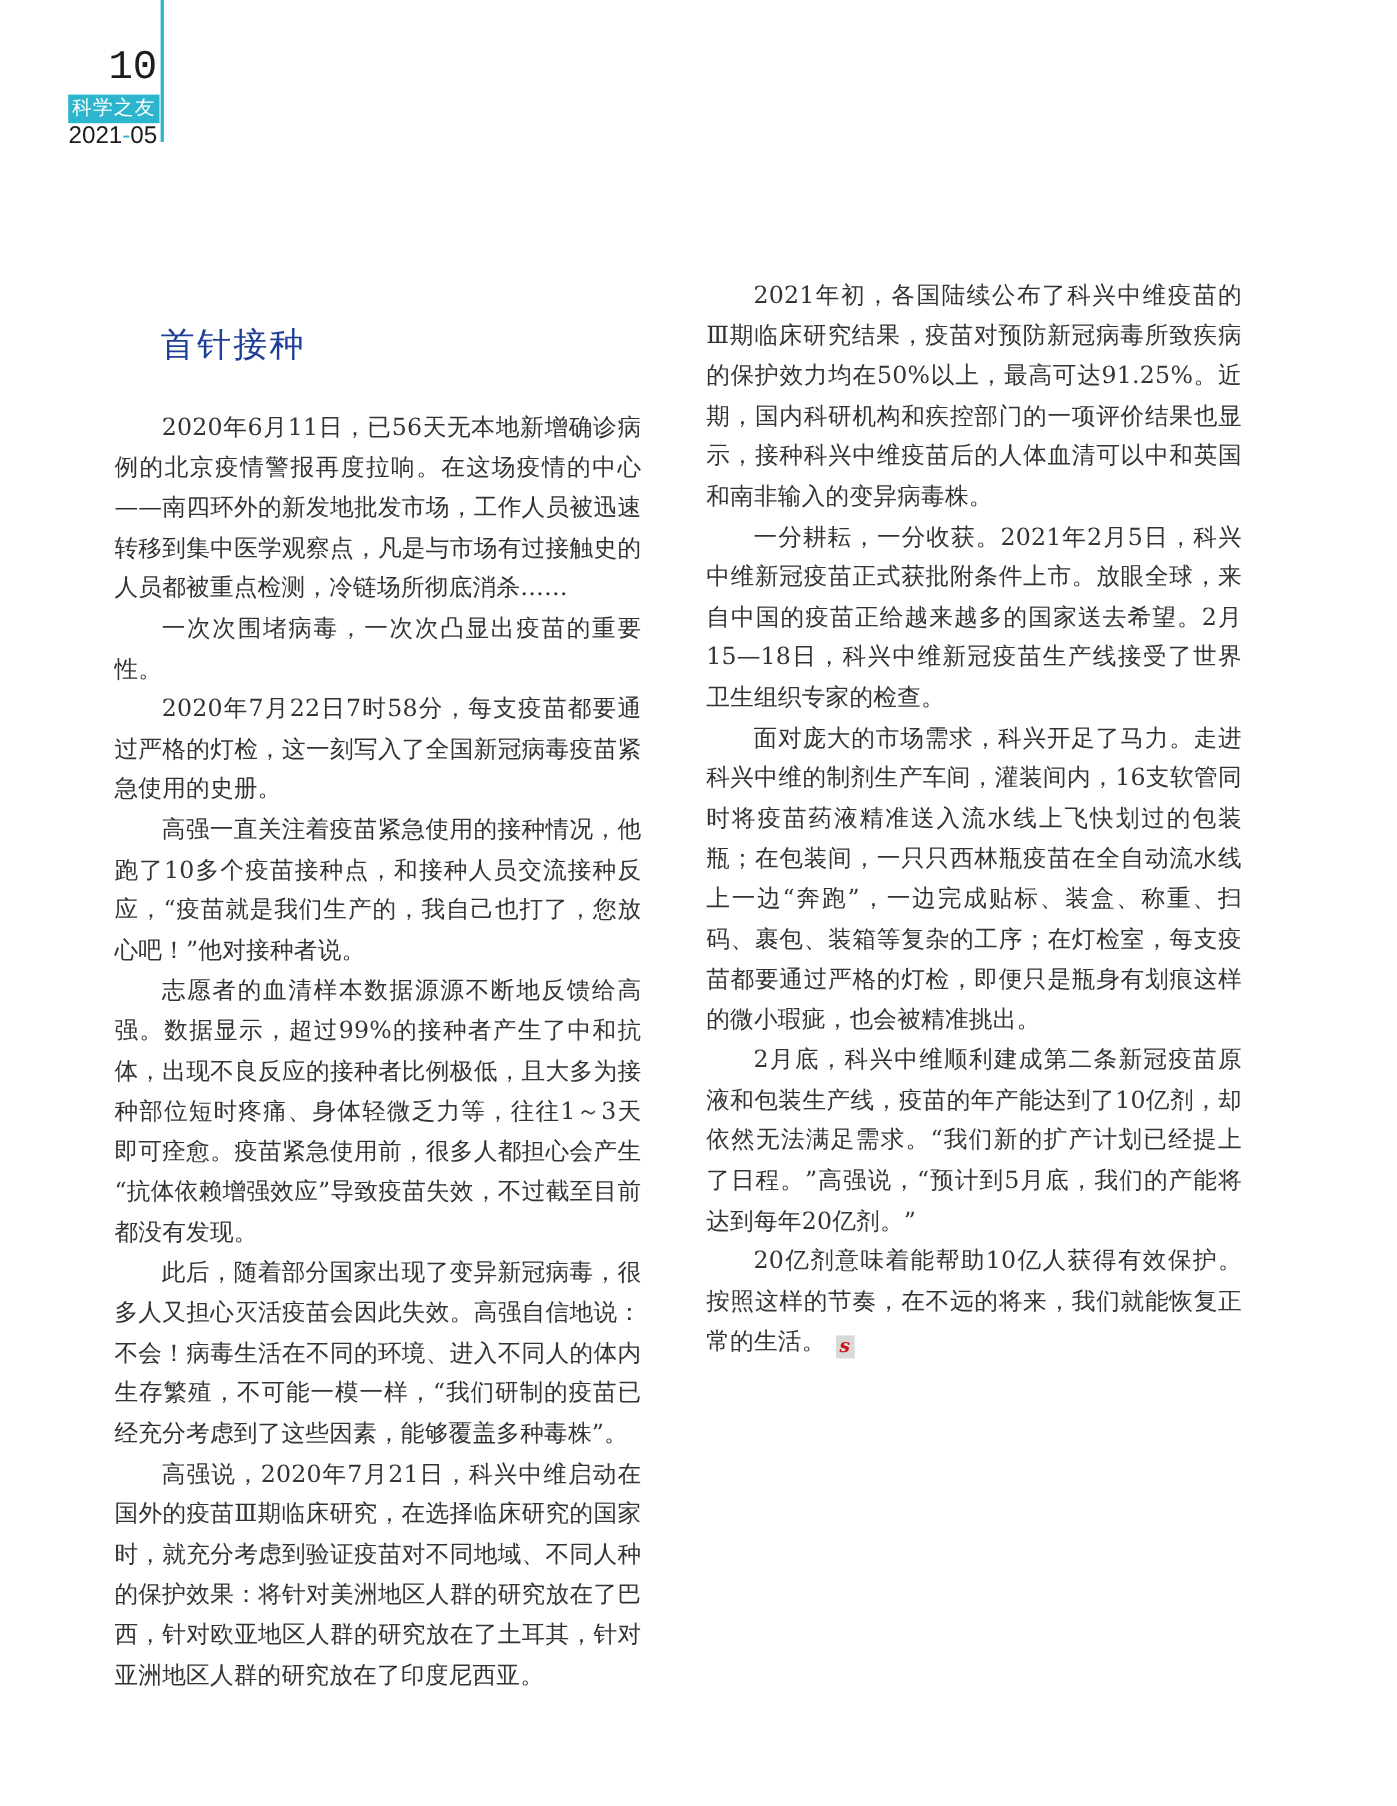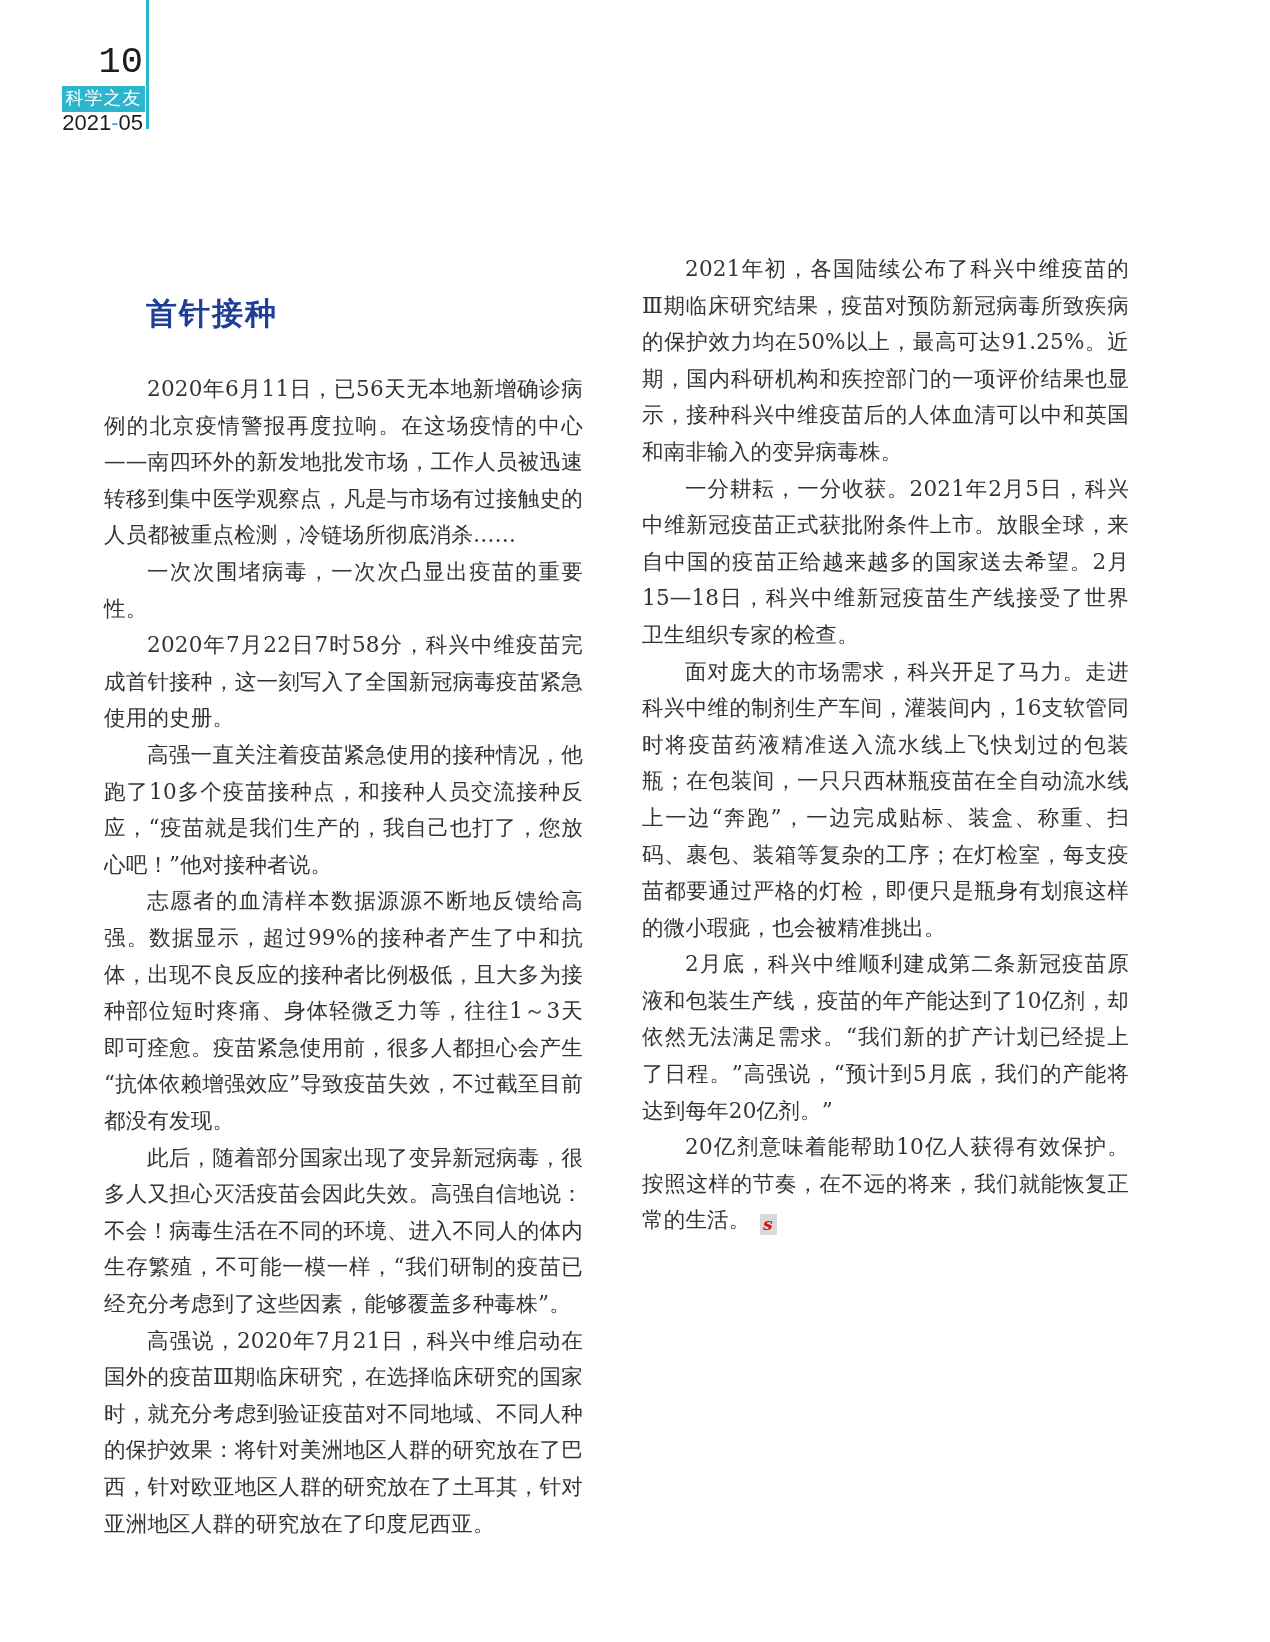--- a/index.html
+++ b/index.html
@@ -76,21 +76,21 @@
     font-size: 21.5px;
     line-height: 36.6px;
     letter-spacing: 0.2px;
     color: #333333;
   }
   .body-p.no-indent { text-indent: 0; }
   .section-heading {
     margin: 46px 0 40px 42px;
     font-family: "Liberation Sans", sans-serif;
     font-size: 31px;
-    font-weight: bold;
+    font-weight: normal;
     letter-spacing: 2px;
     line-height: 1.1;
     color: #1f3e96;
     text-align: left;
     text-indent: 0;
   }
   .end-mark {
     display: inline-block;
     width: 17px;
     height: 21px;
@@ -116,21 +116,21 @@
   <div class="page-number">10</div>
   <div class="mag-badge">
     <span>科学之友</span>
   </div>
   <div class="issue-number"><span>2021</span><span class="dash">-</span><span>05</span></div>
 
   <section class="col col-left">
     <h2 class="section-heading">首针接种</h2>
     <p class="body-p">2020年6月11日，已56天无本地新增确诊病例的北京疫情警报再度拉响。在这场疫情的中心——南四环外的新发地批发市场，工作人员被迅速转移到集中医学观察点，凡是与市场有过接触史的人员都被重点检测，冷链场所彻底消杀……</p>
     <p class="body-p">一次次围堵病毒，一次次凸显出疫苗的重要性。</p>
-    <p class="body-p">2020年7月22日7时58分，科兴中维疫苗完成首针接种，这一刻写入了全国新冠病毒疫苗紧急使用的史册。</p>
+    <p class="body-p">2020年7月22日7时58分，每支疫苗都要通过严格的灯检，这一刻写入了全国新冠病毒疫苗紧急使用的史册。</p>
     <p class="body-p">高强一直关注着疫苗紧急使用的接种情况，他跑了10多个疫苗接种点，和接种人员交流接种反应，“疫苗就是我们生产的，我自己也打了，您放心吧！”他对接种者说。</p>
     <p class="body-p">志愿者的血清样本数据源源不断地反馈给高强。数据显示，超过99%的接种者产生了中和抗体，出现不良反应的接种者比例极低，且大多为接种部位短时疼痛、身体轻微乏力等，往往1～3天即可痊愈。疫苗紧急使用前，很多人都担心会产生“抗体依赖增强效应”导致疫苗失效，不过截至目前都没有发现。</p>
     <p class="body-p">此后，随着部分国家出现了变异新冠病毒，很多人又担心灭活疫苗会因此失效。高强自信地说：不会！病毒生活在不同的环境、进入不同人的体内生存繁殖，不可能一模一样，“我们研制的疫苗已经充分考虑到了这些因素，能够覆盖多种毒株”。</p>
     <p class="body-p">高强说，2020年7月21日，科兴中维启动在国外的疫苗Ⅲ期临床研究，在选择临床研究的国家时，就充分考虑到验证疫苗对不同地域、不同人种的保护效果：将针对美洲地区人群的研究放在了巴西，针对欧亚地区人群的研究放在了土耳其，针对亚洲地区人群的研究放在了印度尼西亚。</p>
   </section>
 
   <section class="col col-right">
     <p class="body-p">2021年初，各国陆续公布了科兴中维疫苗的Ⅲ期临床研究结果，疫苗对预防新冠病毒所致疾病的保护效力均在50%以上，最高可达91.25%。近期，国内科研机构和疾控部门的一项评价结果也显示，接种科兴中维疫苗后的人体血清可以中和英国和南非输入的变异病毒株。</p>
     <p class="body-p">一分耕耘，一分收获。2021年2月5日，科兴中维新冠疫苗正式获批附条件上市。放眼全球，来自中国的疫苗正给越来越多的国家送去希望。2月15—18日，科兴中维新冠疫苗生产线接受了世界卫生组织专家的检查。</p>
     <p class="body-p">面对庞大的市场需求，科兴开足了马力。走进科兴中维的制剂生产车间，灌装间内，16支软管同时将疫苗药液精准送入流水线上飞快划过的包装瓶；在包装间，一只只西林瓶疫苗在全自动流水线上一边“奔跑”，一边完成贴标、装盒、称重、扫码、裹包、装箱等复杂的工序；在灯检室，每支疫苗都要通过严格的灯检，即便只是瓶身有划痕这样的微小瑕疵，也会被精准挑出。</p>

